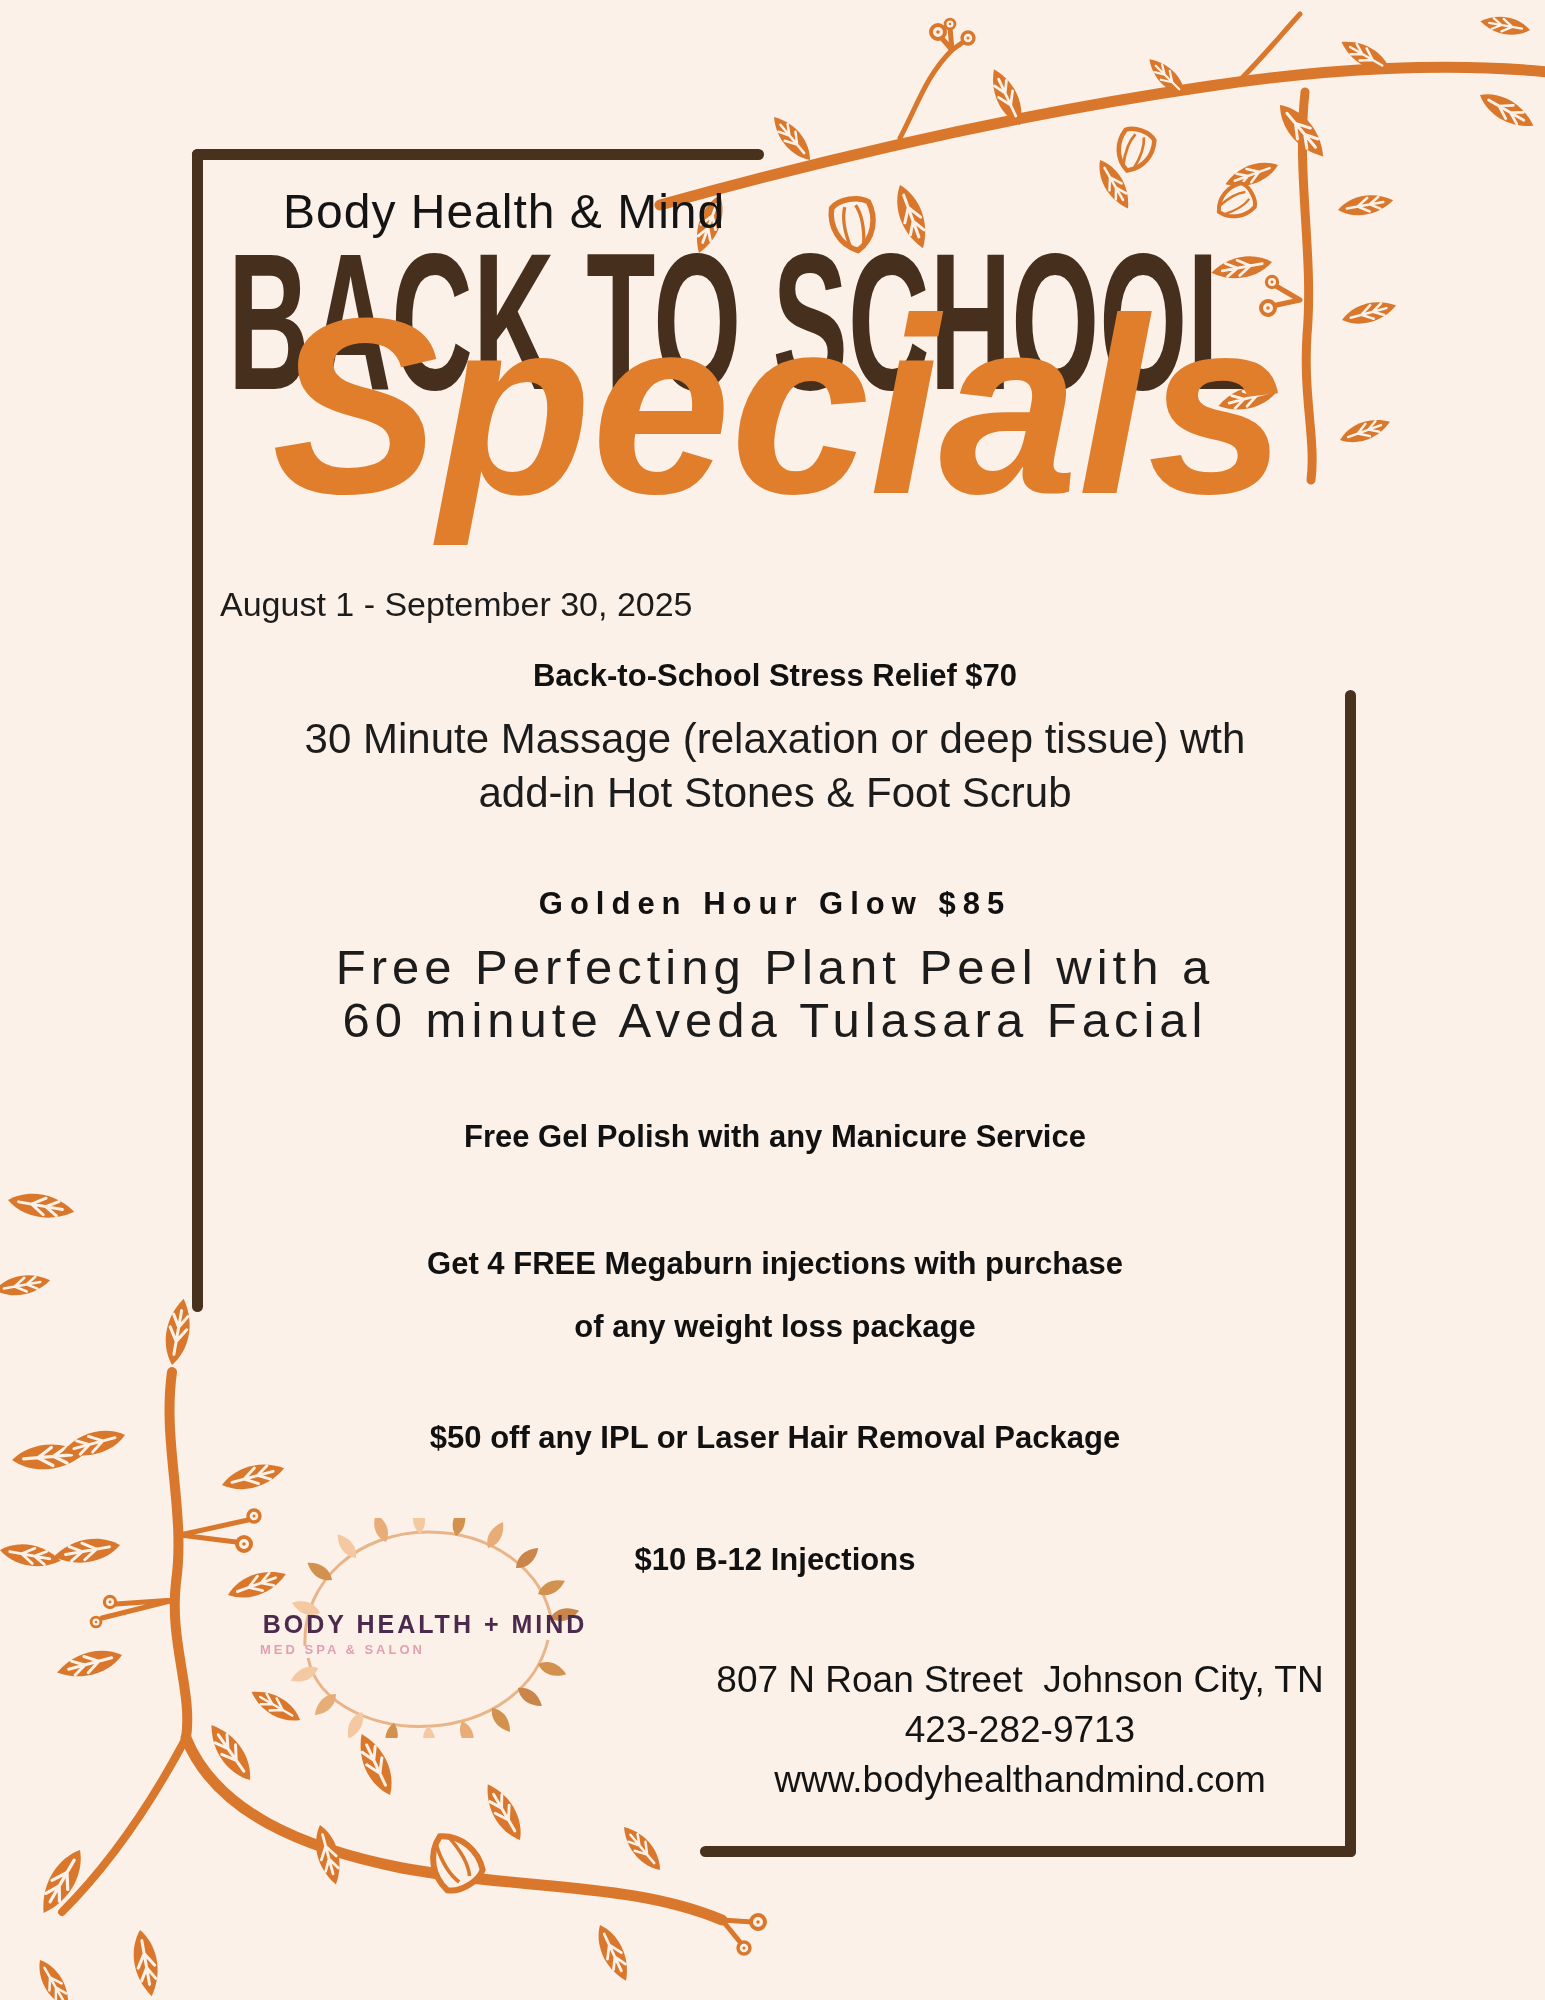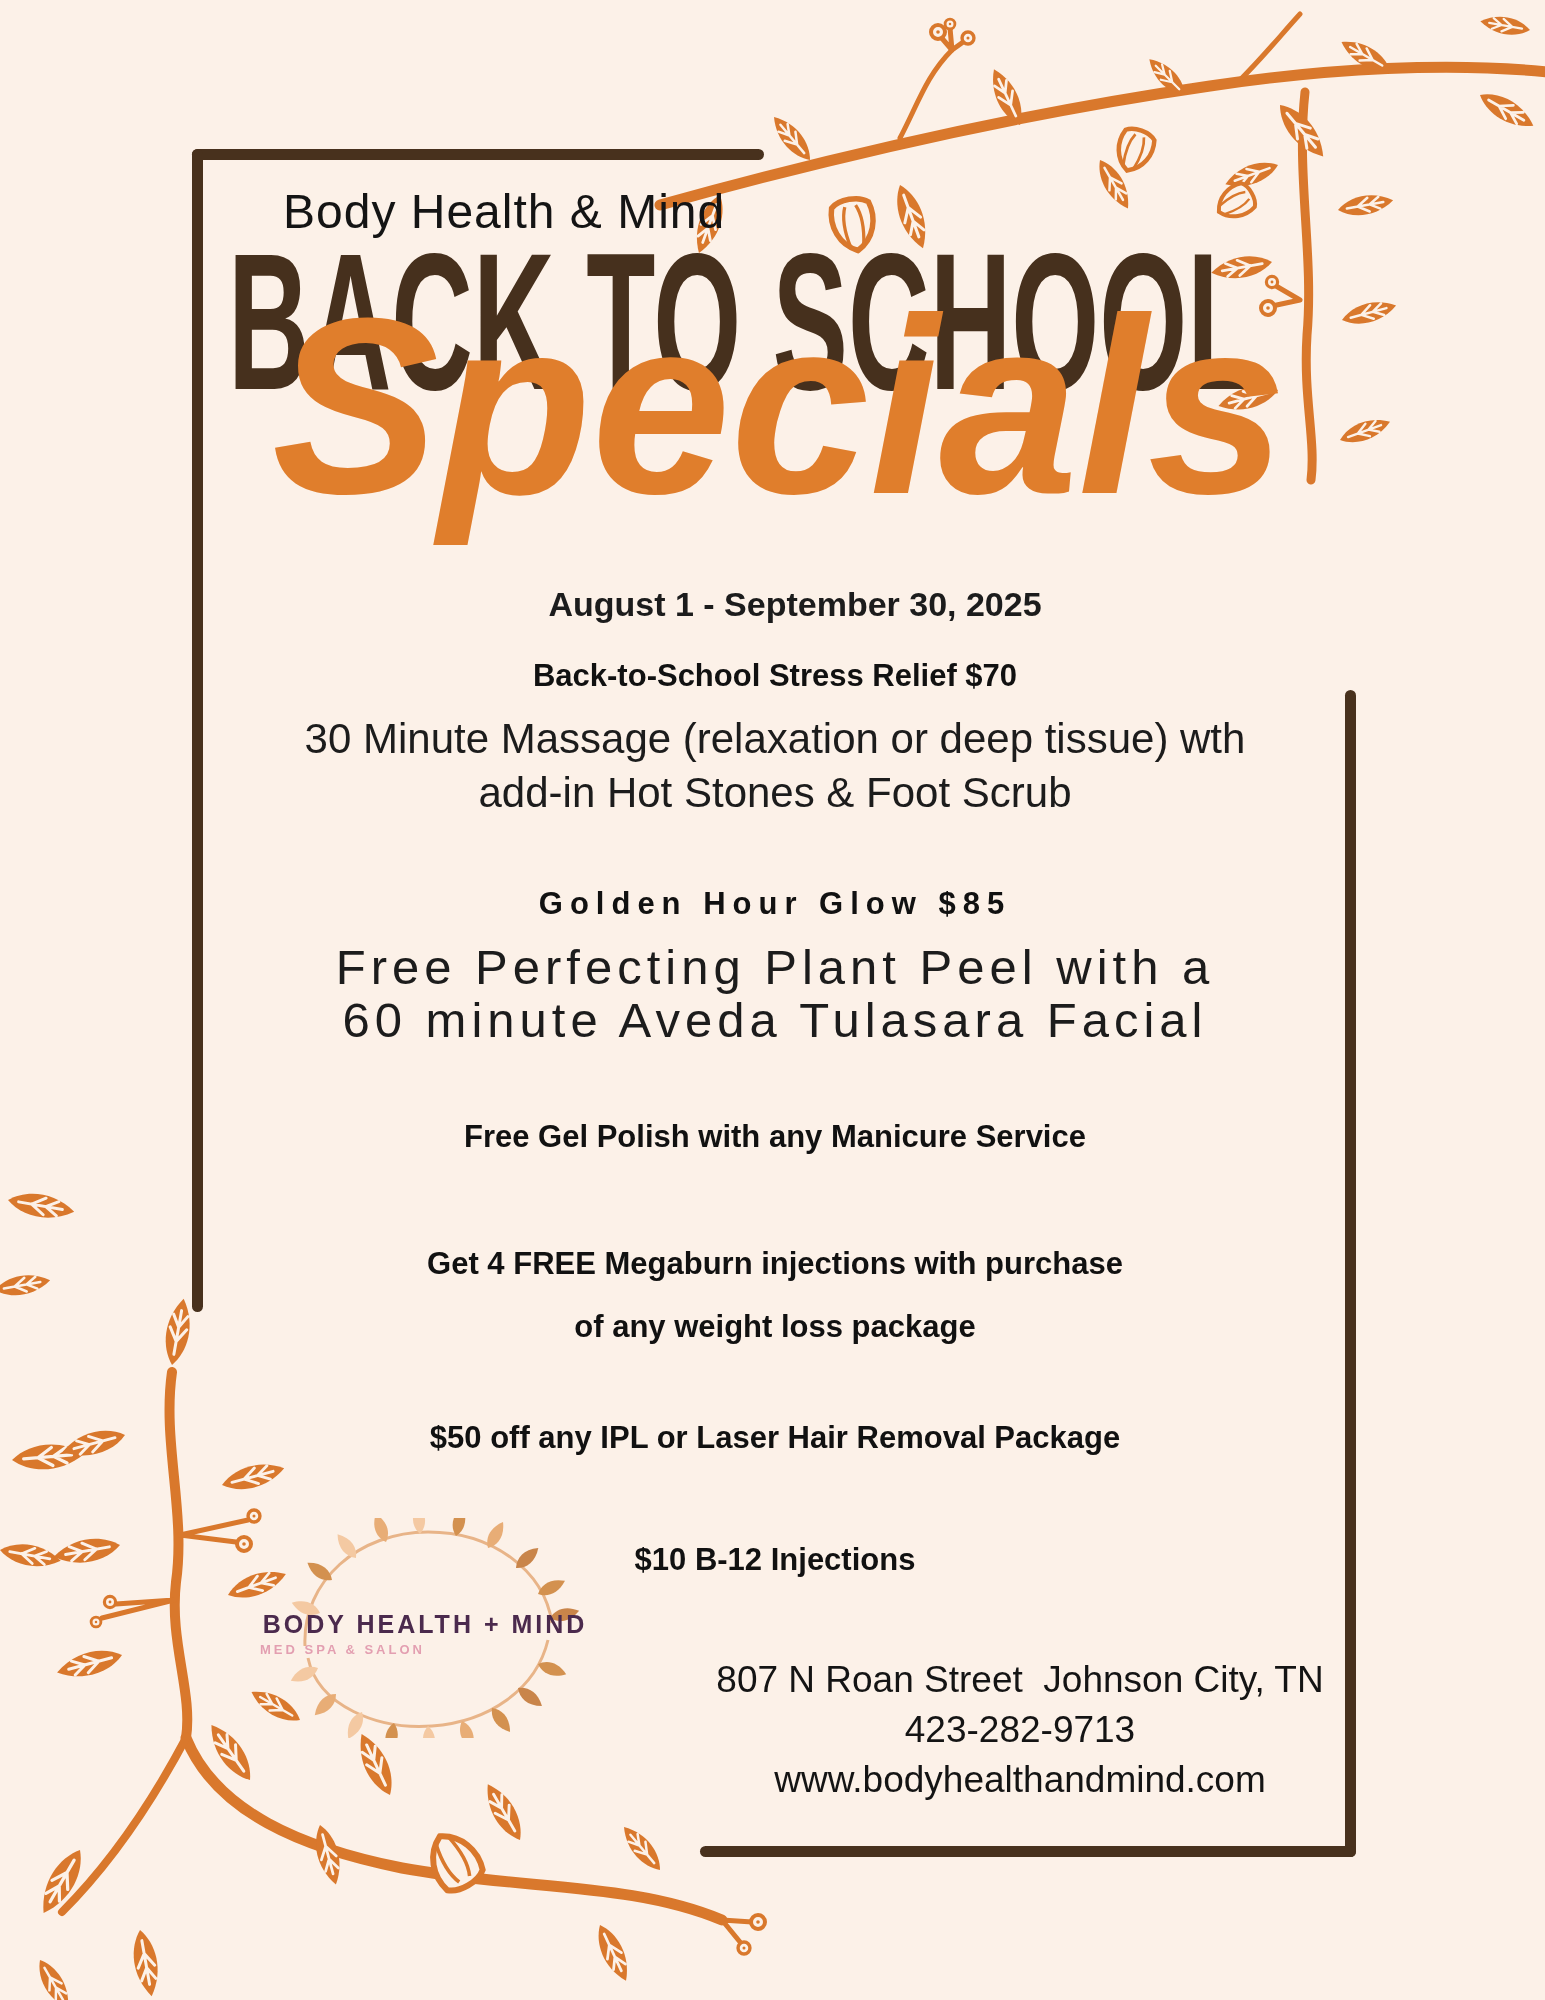--- a/index.html
+++ b/index.html
@@ -25,21 +25,21 @@
     left:228px;top:224px;
     font-size:195px;font-weight:bold;line-height:1;
     color:#46301d;white-space:nowrap;
     transform:scaleX(0.58);transform-origin:left top;
   }
   #script-word{
     left:272px;top:282px;
     font-family:Liberation Sans, sans-serif;font-style:italic;font-weight:bold;
     font-size:250px;line-height:1;color:#e07e2c;white-space:nowrap;
   }
-  #date-range{left:220px;top:585px;width:1150px;text-align:center;font-size:34px;font-weight:700;}
+  #date-range{left:220px;top:585px;width:1150px;text-align:left;font-size:34px;font-weight:400;}
 
   .special{position:absolute;left:200px;width:1150px;text-align:center;z-index:2;}
   .sp-head{font-size:31px;font-weight:bold;line-height:52px;color:#111;}
   .sp-body{font-size:42px;font-weight:400;line-height:54px;color:#1c1c1c;}
   #s1{top:650px;} #s1 .sp-body{margin-top:10px;}
   #s2{top:876px;}
   #s2 .sp-head{letter-spacing:7px;line-height:56px;}
   #s2 .sp-body{letter-spacing:5px;font-size:49px;line-height:53px;margin-top:9px;}
   #s3{top:1110px;} #s3 .sp-head{line-height:54px;}
   #s4{top:1232px;} #s4 .sp-head{line-height:63px;}

